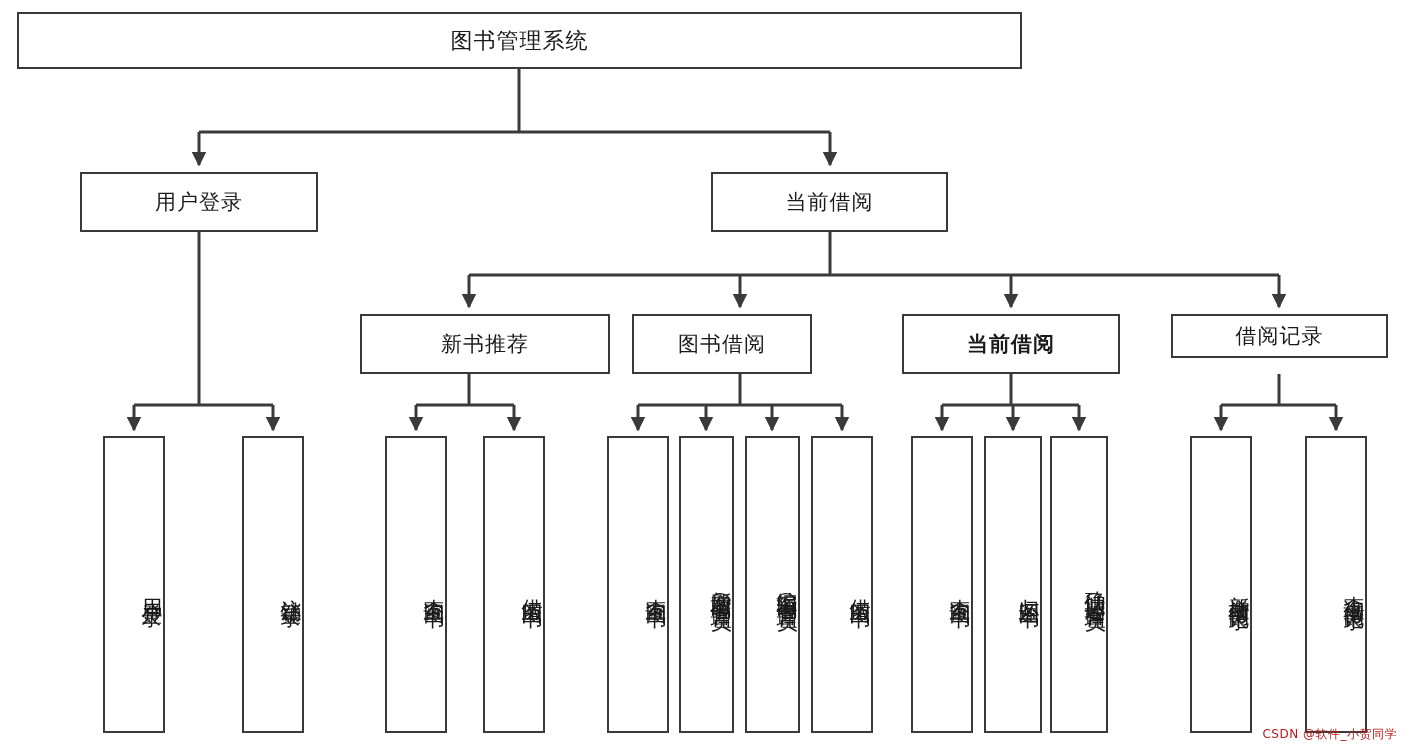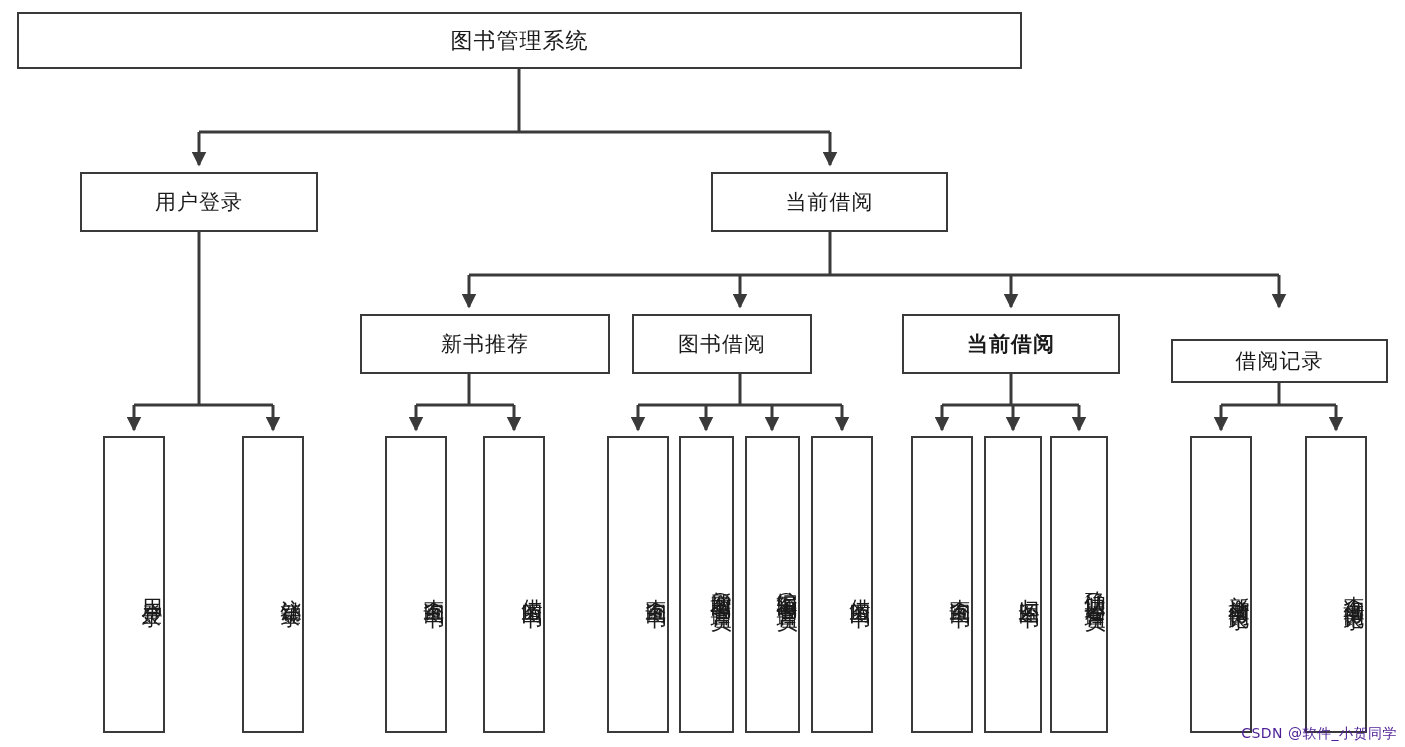--- a/index.html
+++ b/index.html
@@ -47,22 +47,22 @@
     writing-mode: vertical-rl;
     text-orientation: upright;
     line-height: 1.08;
     white-space: nowrap;
   }
   .node.root { font-size: 22px; }
   .watermark {
     position: absolute;
     right: 8px;
     bottom: 4px;
-    font-size: 14px;
-    color: #4c1d95;
+    font-size: 12px;
+    color: #b91c1c;
     letter-spacing: 0.5px;
     white-space: nowrap;
   }
 </style>
 </head>
 <body>
 
 <div id="canvas">
 
   <svg class="lines" viewBox="0 0 1405 747" xmlns="http://www.w3.org/2000/svg">
@@ -128,21 +128,21 @@
 
   <div class="node horiz" id="n-l3-0" style="left: 360px; top: 314px; width: 250px; height: 60px;">
     <span>新书推荐</span>
   </div>
   <div class="node horiz" id="n-l3-1" style="left: 632px; top: 314px; width: 180px; height: 60px;">
     <span>图书借阅</span>
   </div>
   <div class="node horiz" id="n-l3-2" style="left: 902px; top: 314px; width: 218px; height: 60px; font-weight: bold;">
     <span>当前借阅</span>
   </div>
-  <div class="node horiz" id="n-l3-3" style="left: 1171px; top: 314px; width: 217px; height: 44px; margin-top: 25px;">
+  <div class="node horiz" id="n-l3-3" style="left: 1171px; top: 314px; width: 217px; height: 44px;">
     <span>借阅记录</span>
   </div>
 
   <div class="node vert" id="n-lf-0" style="left: 103px; top: 436px; width: 62px; height: 297px;">
     <span class="vtext">用户登录</span>
   </div>
   <div class="node vert" id="n-lf-1" style="left: 242px; top: 436px; width: 62px; height: 297px;">
     <span class="vtext">注销登录</span>
   </div>
   <div class="node vert" id="n-lf-2" style="left: 385px; top: 436px; width: 62px; height: 297px;">

